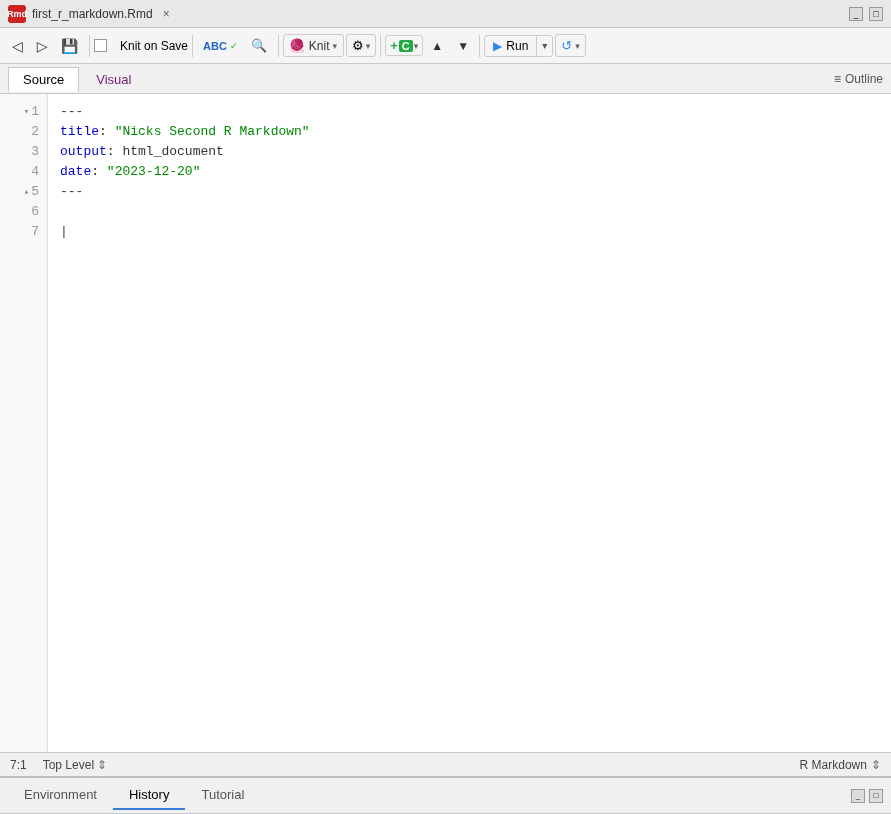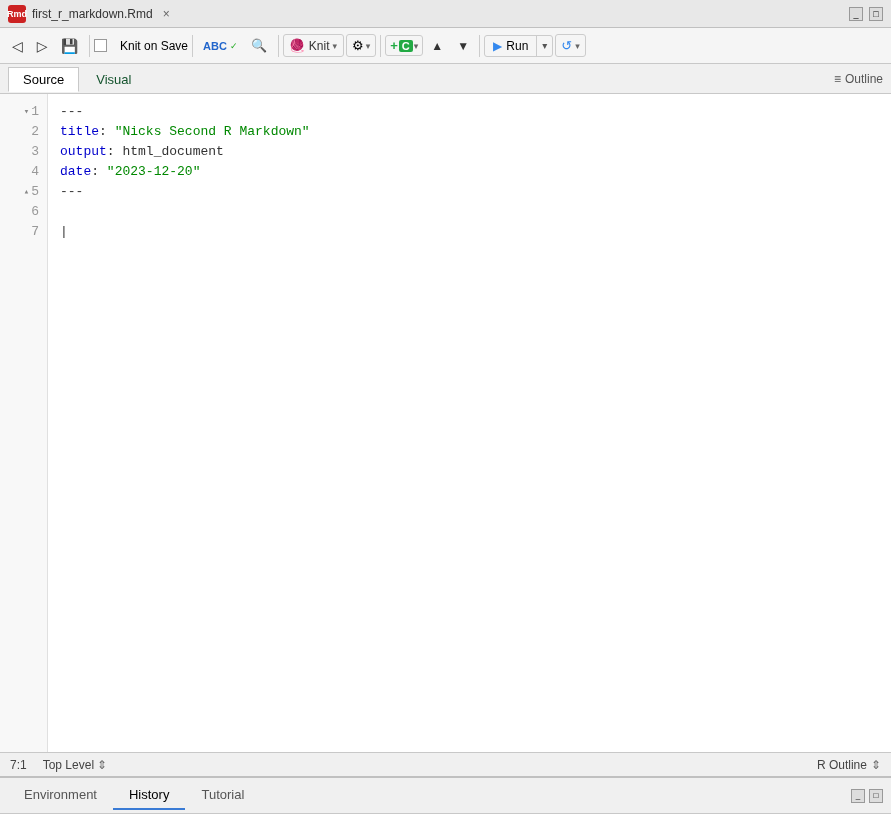--- a/index.html
+++ b/index.html
@@ -145,21 +145,21 @@
       padding: 0 8px;
       height: 30px;
     }
     .editor-tab {
       padding: 4px 14px;
       font-size: 13px;
       cursor: pointer;
       border: 1px solid transparent;
       border-bottom: none;
       background: transparent;
-      color: #14532d;
+      color: #701a75;
       margin-right: 2px;
     }
     .editor-tab.active {
       background: white;
       border-color: #c8c8c8;
       border-bottom: 1px solid white;
       color: #000;
       font-weight: 500;
       margin-bottom: -1px;
       z-index: 1;
@@ -476,21 +476,21 @@
       </div>
     </div>
   </div>
 
   <div class="status-bar">
     <span>7:1</span>
     <span style="margin: 0 8px;"> </span>
     <span>Top Level</span>
     <span class="status-stepper" style="margin-left:3px;">⇕</span>
     <div class="status-right">
-      <span>R Outline</span>
+      <span>R Markdown</span>
       <span class="status-stepper">⇕</span>
     </div>
   </div>
 
   <div class="bottom-panel">
     <div class="bottom-tabs">
       <div class="bottom-tab">
         <span>Environment</span>
       </div>
       <div class="bottom-tab active">

